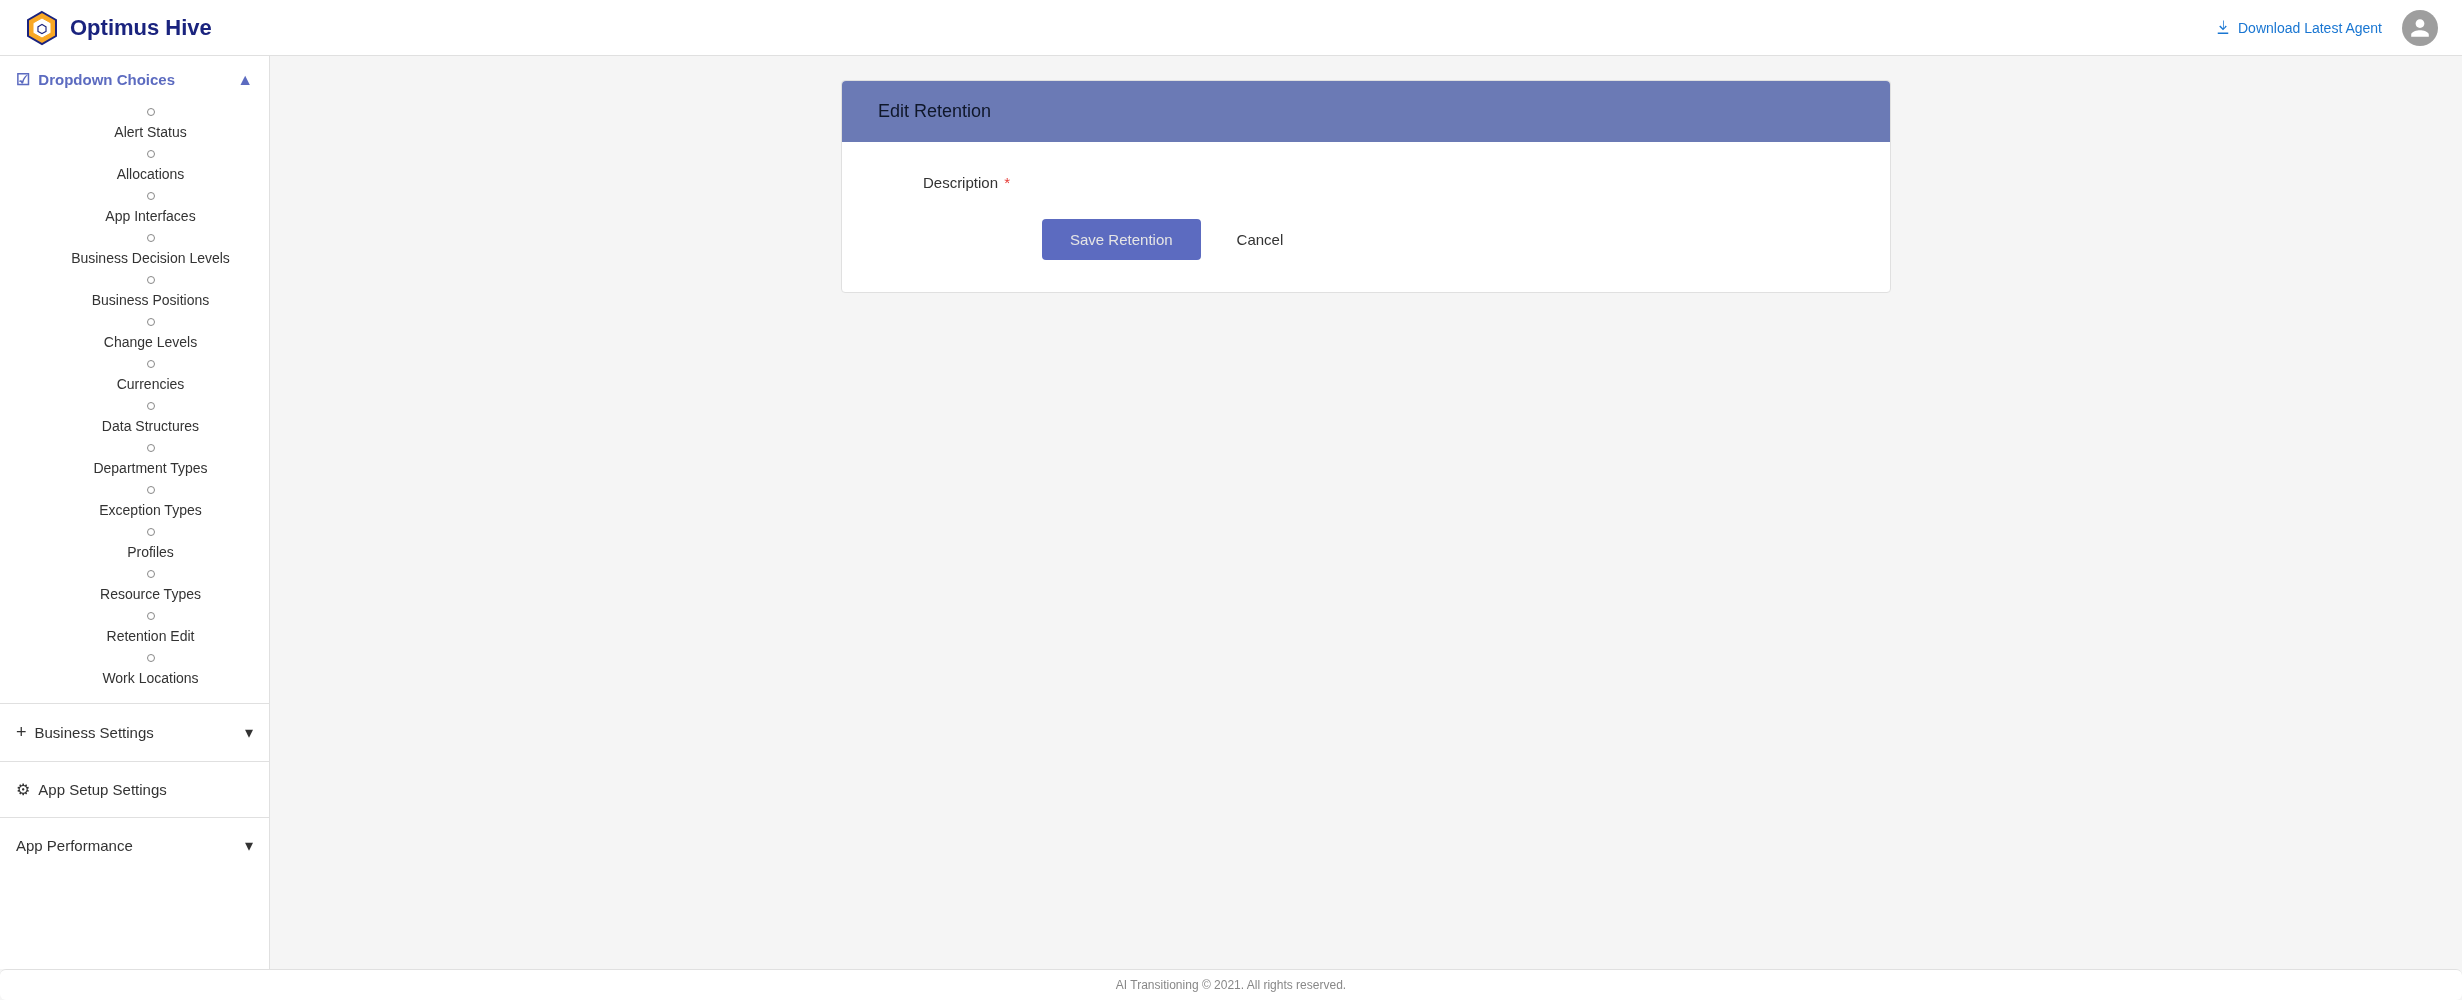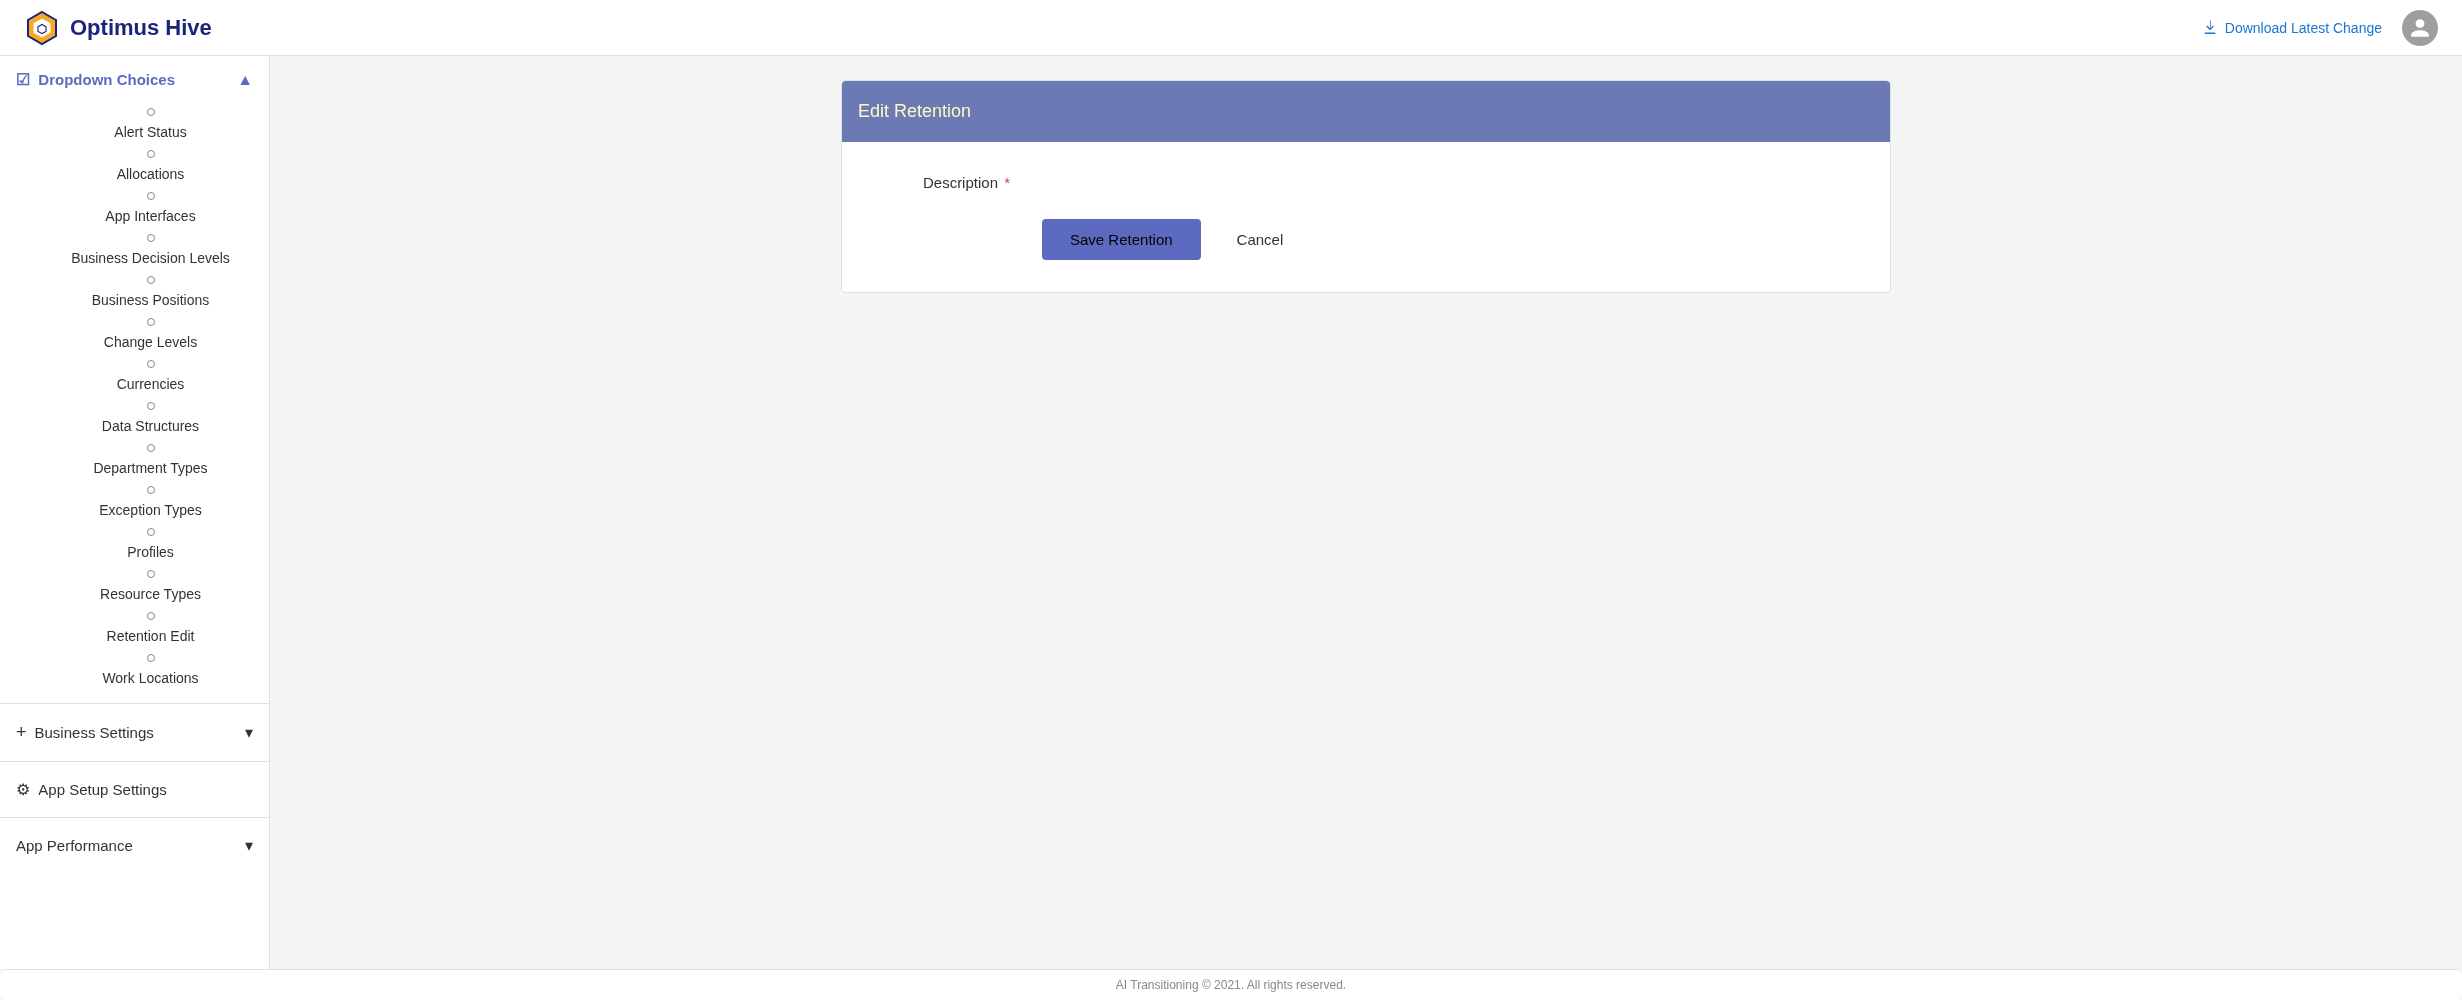--- a/index.html
+++ b/index.html
@@ -154,22 +154,22 @@
     .edit-panel {
       background: #fff;
       border: 1px solid #e0e0e0;
       border-radius: 4px;
       max-width: 1050px;
       margin: 0 auto;
     }
 
     .edit-panel-header {
       background: #6b7ab5;
-      color: #fef9c3;
-      padding: 20px 16px;
+      color: #0f172a;
+      padding: 20px 36px;
       font-size: 18px;
       font-weight: 500;
       border-radius: 4px 4px 0 0;
     }
 
     .edit-panel-body {
       padding: 32px 24px 32px 24px;
     }
 
     .form-row {
@@ -205,21 +205,21 @@
 
     .form-actions {
       display: flex;
       align-items: center;
       gap: 16px;
       padding-left: 176px;
     }
 
     .btn-save {
       background: #5c6bc0;
-      color: #000000;
+      color: #e5e5e5;
       border: none;
       padding: 12px 28px;
       border-radius: 4px;
       font-size: 15px;
       cursor: pointer;
       font-weight: 500;
     }
 
     .btn-cancel {
       background: transparent;
@@ -255,21 +255,21 @@
       <polygon points="18,8 27,13 27,23 18,28 9,23 9,13" fill="#fff" stroke="#f9a825" stroke-width="1"></polygon>
       <text x="18" y="23" text-anchor="middle" font-size="12" fill="#1a237e" font-weight="bold">⬡</text>
     </svg>
     <span class="logo-text">Optimus Hive</span>
   </div>
   <div class="header-right">
     <a class="download-link">
       <svg width="18" height="18" viewBox="0 0 24 24" fill="#1976d2">
         <path d="M5 20h14v-2H5v2zm7-18v10.17l-3.59-3.58L7 10l5 5 5-5-1.41-1.41L13 12.17V2h-1z"></path>
       </svg>
-      <span>Download Latest Change</span>
+      <span>Download Latest Agent</span>
     </a>
     <div class="avatar-icon">
       <svg width="22" height="22" viewBox="0 0 24 24" fill="#fff">
         <path d="M12 12c2.7 0 4.8-2.1 4.8-4.8S14.7 2.4 12 2.4 7.2 4.5 7.2 7.2 9.3 12 12 12zm0 2.4c-3.2 0-9.6 1.6-9.6 4.8v2.4h19.2v-2.4c0-3.2-6.4-4.8-9.6-4.8z"></path>
       </svg>
     </div>
   </div>
 </div>
 
 <div class="layout">

